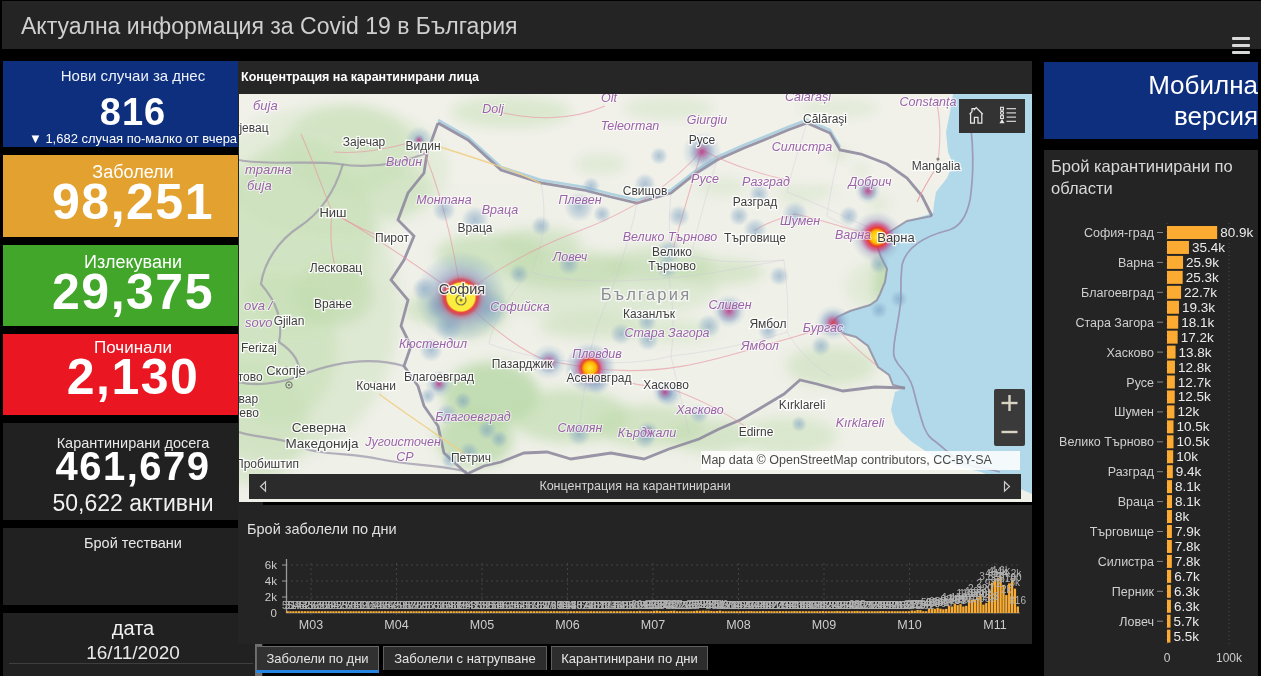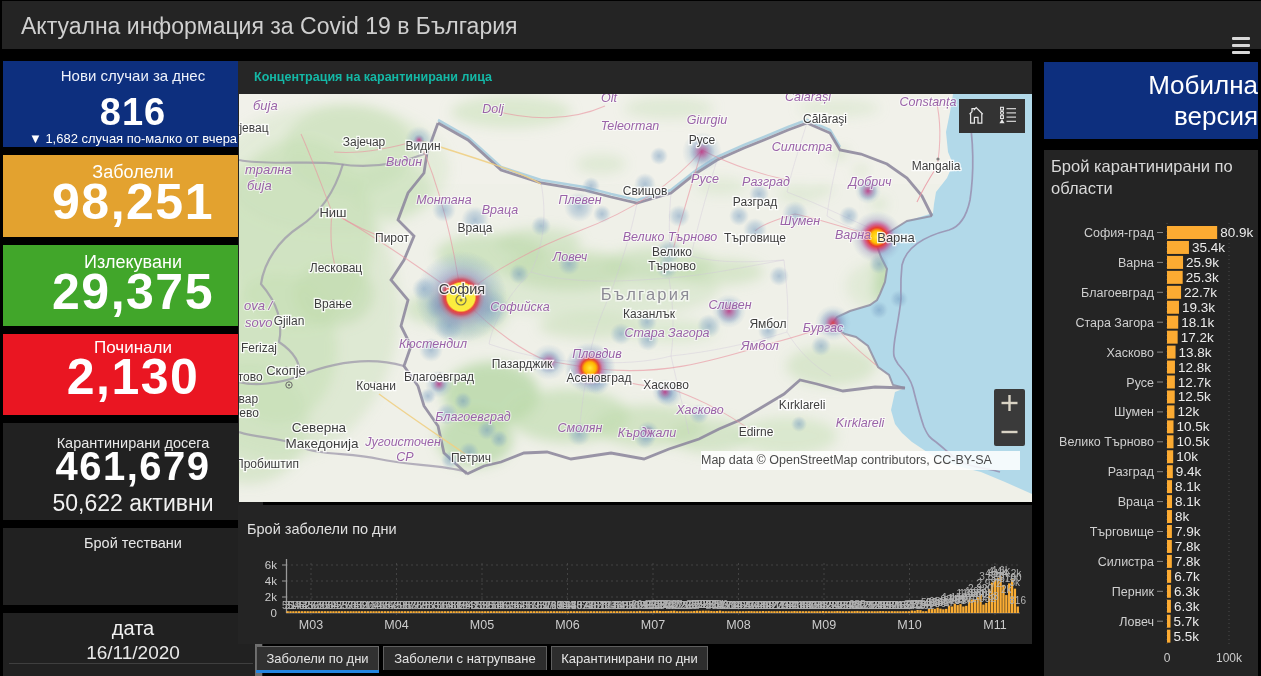--- a/index.html
+++ b/index.html
@@ -47,21 +47,21 @@
   </div>
 <div class="card darkcard" style="top:613px;height:63px">
     <div style="margin-top:4px;font-size:20px;color:#f0f0f0">дата</div>
     <div style="font-size:19px;margin-top:2px;color:#e8e8e8">16/11/2020</div>
     <div class="abs" style="left:6px;right:10px;top:50px;height:1px;background:#3f3f3f"></div>
     <div class="abs" style="right:1px;top:0;width:7px;height:63px;background:#333">
       <div class="abs" style="left:0;top:18px;width:7px;height:45px;background:#6f6f6f"></div>
     </div>
   </div>
 <div class="abs" style="left:238px;top:61px;width:794px;height:441px;background:#242424">
-    <div style="height:33px;background:#262626;color:#14b8a6;font-size:12.5px;font-weight:700;line-height:33px;padding-left:16px">Концентрация на карантинирани лица</div>
+    <div style="height:33px;background:#262626;color:#ffffff;font-size:12.5px;font-weight:700;line-height:33px;padding-left:3px">Концентрация на карантинирани лица</div>
     <div class="abs" style="left:1px;top:33px;width:793px;height:408px;overflow:hidden">
       <svg width="793" height="408" viewBox="0 0 793 408" style="display:block">
         <defs>
 <radialGradient id="gb">
             <stop offset="0%" stop-color="#6a92bc" stop-opacity="0.5"></stop>
             <stop offset="55%" stop-color="#7da3c6" stop-opacity="0.32"></stop>
             <stop offset="100%" stop-color="#8fb0cc" stop-opacity="0"></stop>
           </radialGradient>
 <radialGradient id="gm">
             <stop offset="0%" stop-color="#c32d7d" stop-opacity="0.8"></stop>
@@ -378,20 +378,25 @@
     <div class="abs" style="left:756px;top:328px;width:31px;height:57px;background:#3a3a3a;border-radius:2px">
       <svg width="31" height="57" viewBox="0 0 31 57" style="display:block">
         <g stroke="#d9d3c4" stroke-width="2.4">
           <line x1="7.5" y1="14" x2="23.5" y2="14"></line>
           <line x1="15.5" y1="6" x2="15.5" y2="22"></line>
           <line x1="7.5" y1="43" x2="23.5" y2="43"></line>
         </g>
       </svg>
     </div>
     <div class="abs" style="left:463px;top:390px;width:319px;height:19px;background:rgba(255,255,255,0.85);color:#4a4a4a;font-size:12.5px;line-height:19px;">Map data © OpenStreetMap contributors, CC-BY-SA</div>
+    <div class="abs" style="left:11px;top:413px;width:772px;height:25px;background:#2b2b2b;color:#d5d5d5;font-size:12.5px;line-height:25px;text-align:center">Концентрация на карантинирани<svg class="abs" style="left:9px;top:6px" width="10" height="13" viewBox="0 0 10 13">
+        <path d="M7.5,1.8 L2.5,6.5 L7.5,11.2 Z" fill="none" stroke="#cccccc" stroke-width="1.2"></path>
+      </svg><svg class="abs" style="right:9px;top:6px" width="10" height="13" viewBox="0 0 10 13">
+        <path d="M2.5,1.8 L7.5,6.5 L2.5,11.2 Z" fill="none" stroke="#cccccc" stroke-width="1.2"></path>
+      </svg></div>
   </div>
 <div class="abs" style="left:238px;top:505px;width:794px;height:139px;background:#242424">
     <div class="abs" style="left:9px;top:16px;font-size:14.5px;color:#e0e0e0">Брой заболели по дни</div>
     <div class="abs" style="left:0;top:0;width:794px;height:139px">
       <svg width="794" height="139" viewBox="0 0 794 139" style="display:block">
         <text x="39" y="64" font-size="11.5" fill="#cccccc" text-anchor="end" font-family="Liberation Sans, sans-serif">6k</text>
         <text x="39" y="80" font-size="11.5" fill="#cccccc" text-anchor="end" font-family="Liberation Sans, sans-serif">4k</text>
         <text x="39" y="96" font-size="11.5" fill="#cccccc" text-anchor="end" font-family="Liberation Sans, sans-serif">2k</text>
         <text x="39" y="112" font-size="11.5" fill="#cccccc" text-anchor="end" font-family="Liberation Sans, sans-serif">0</text>
         <line x1="48" y1="60" x2="782" y2="60" stroke="#505050" stroke-width="1" stroke-dasharray="2,3" opacity="0.7"></line>

